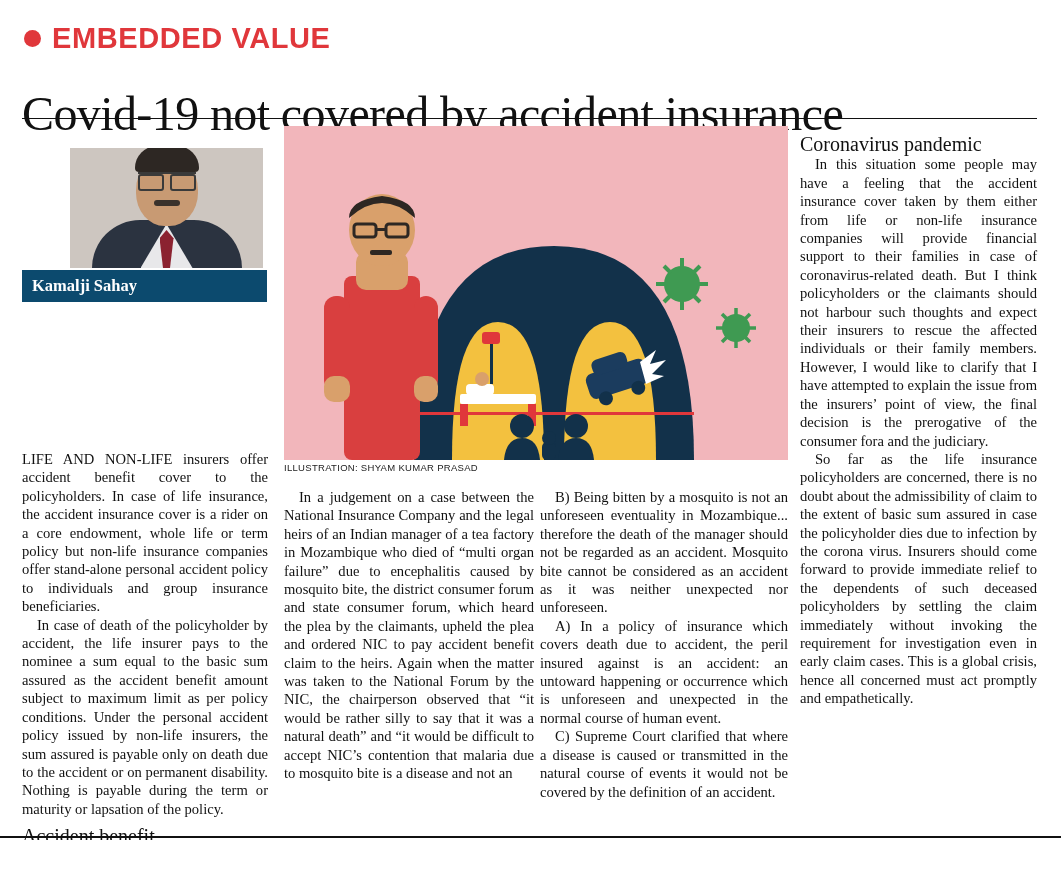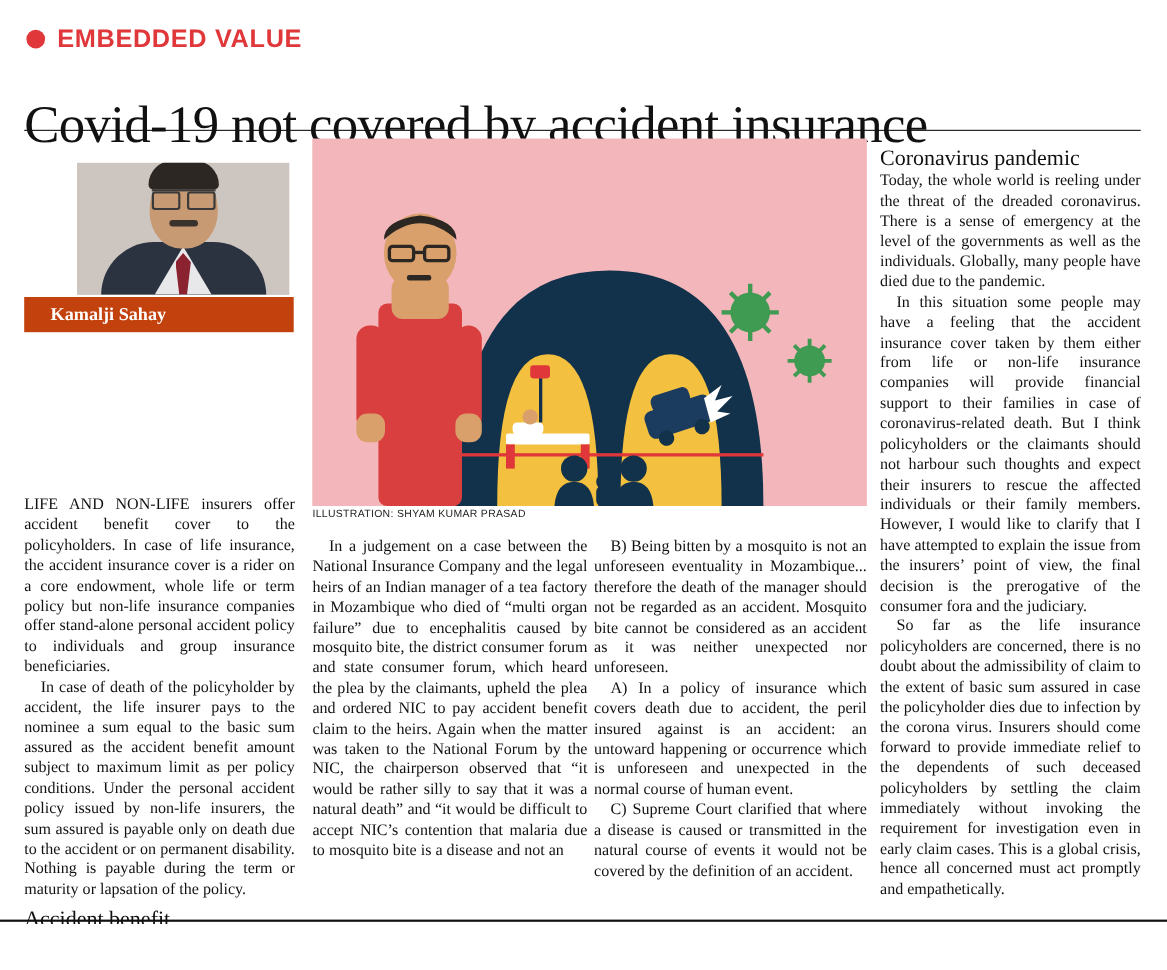--- a/index.html
+++ b/index.html
@@ -18,21 +18,21 @@
   .kicker {
     position: absolute; left: 24px; top: 22px;
     display: flex; align-items: center; gap: 11px;
   }
   .kicker-dot {
     width: 17px; height: 17px; border-radius: 50%;
     background: #e0373b; display:block;
   }
   .kicker-text {
     font-family: "Liberation Sans", sans-serif;
-    font-weight: bold; font-size: 23px; letter-spacing: 0.6px;
+    font-weight: bold; font-size: 29px; letter-spacing: 0.6px;
     color: #e0373b;
   }
 
   
   .headline {
     position: absolute; left: 22px; top: 54px; width: 1015px;
     font-family: Liberation Serif, serif;
     font-size: 48px; line-height: 56px; font-weight: normal;
     letter-spacing: -0.6px;
     color: #111;
@@ -96,22 +96,22 @@
     border:2px solid #3a3a3a; border-radius:3px;
   }
   .portrait .glasses:before{ left:0; }
   .portrait .glasses:after{ right:0; }
   .portrait .moustache{
     position:absolute; left:50%; bottom:62px; transform:translateX(-50%);
     width:26px; height:6px; background:#3a322c; border-radius:3px;
   }
 
   .byline-bar {
-    width: 245px; height: 32px; background: #c2410c; color: #fff;
-    display:flex; align-items:center; padding-left:24px;
+    width: 245px; height: 32px; background: #0c4a6e; color: #fff;
+    display:flex; align-items:center; padding-left:10px;
     font-family: "Liberation Serif", serif; font-weight:bold; font-size:16.5px;
     margin-top: 2px;
   }
 
   
   .col {
     position: absolute;
     font-family: "Liberation Serif", serif;
     font-size: 14.6px;
     line-height: 18.4px;
@@ -272,21 +272,20 @@
   </div>
 
   <div class="col" id="col3">
     <p>B) Being bitten by a mosquito is not an unforeseen eventuality in Mozambique... therefore the death of the manager should not be regarded as an accident. Mosquito bite cannot be considered as an accident as it was neither unexpected nor unforeseen.</p>
     <p>A) In a policy of insurance which covers death due to accident, the peril insured against is an accident: an untoward happening or occurrence which is unforeseen and unexpected in the normal course of human event.</p>
     <p>C) Supreme Court clarified that where a disease is caused or transmitted in the natural course of events it would not be covered by the definition of an accident.</p>
   </div>
 
   <div class="col" id="col4">
     <h3>Coronavirus pandemic</h3>
-    <p class="first">Today, the whole world is reeling under the threat of the dreaded coronavirus. There is a sense of emergency at the level of the governments as well as the individuals. Globally, many people have died due to the pandemic.</p>
     <p>In this situation some people may have a feeling that the accident insurance cover taken by them either from life or non-life insurance companies will provide financial support to their families in case of coronavirus-related death. But I think policyholders or the claimants should not harbour such thoughts and expect their insurers to rescue the affected individuals or their family members. However, I would like to clarify that I have attempted to explain the issue from the insurers’ point of view, the final decision is the prerogative of the consumer fora and the judiciary.</p>
     <p>So far as the life insurance policyholders are concerned, there is no doubt about the admissibility of claim to the extent of basic sum assured in case the policyholder dies due to infection by the corona virus. Insurers should come forward to provide immediate relief to the dependents of such deceased policyholders by settling the claim immediately without invoking the requirement for investigation even in early claim cases. This is a global crisis, hence all concerned must act promptly and empathetically.</p>
 
   </div>
 
   <div class="footer-rule"></div>
   <div class="footer">
     
     
     

